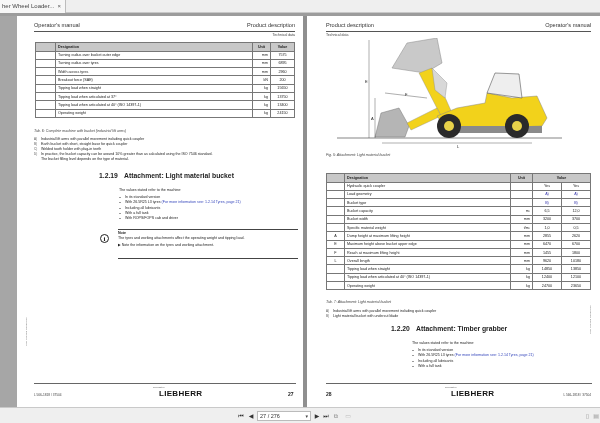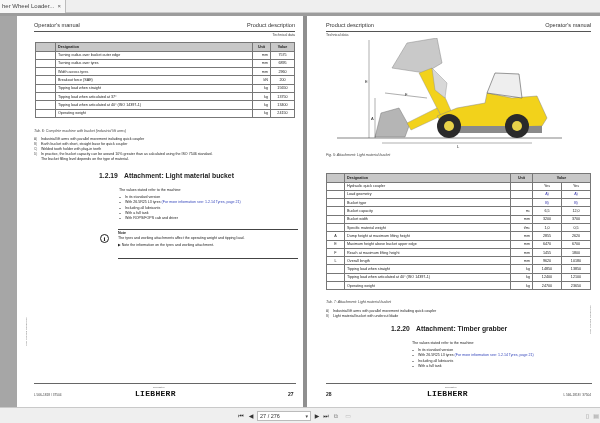--- a/index.html
+++ b/index.html
@@ -27,21 +27,21 @@
   .notes .k { display: inline-block; width: 7px; color: #555; font-size: 3px; }
   .h2 { position: absolute; font-size: 6.8px; font-weight: bold; color: #222; white-space: nowrap; }
   .h2 .n { display: inline-block; width: 25px; }
   .body { position: absolute; font-size: 3.6px; color: #222; line-height: 5.2px; }
   .body .dash { display: inline-block; width: 6px; font-weight: bold; }
   .link { color: #3344bb; }
   .note-box { position: absolute; border-top: 0.6px solid #444; border-bottom: 0.6px solid #444; }
   .note-icon { position: absolute; width: 9px; height: 9px; border: 0.8px solid #222; border-radius: 50%; font-family: "Liberation Serif", serif; font-weight: bold; font-size: 7px; text-align: center; line-height: 8px; color: #222; }
   .foot-rule { position: absolute; border-top: 0.6px solid #666; }
   .foot-small { position: absolute; font-size: 3.2px; color: #444; }
-  .logo { position: absolute; font-family: Liberation Mono, monospace; font-weight: bold; font-size: 8px; letter-spacing: 0.3px; color: #111; }
+  .logo { position: absolute; font-family: Liberation Sans, sans-serif; font-weight: bold; font-size: 8px; letter-spacing: 0.3px; color: #111; margin-left: 24px; }
   .logo-sub { position: absolute; font-size: 2.2px; color: #555; }
   .pnum { position: absolute; font-size: 5px; font-weight: bold; color: #222; }
   .side-code { position: absolute; font-size: 2.5px; color: #777; transform: rotate(-90deg); transform-origin: left top; white-space: nowrap; }
   .toolbar { position: absolute; left: 0; top: 407px; width: 600px; height: 16px; background: #efefef; border-top: 1px solid #c9c9c9; }
   .tb-btn { position: absolute; top: 3px; height: 10px; font-size: 6px; line-height: 10px; color: #333; text-align: center; }
   .page-field { position: absolute; left: 257px; top: 2.5px; width: 54px; height: 10px; background: #fff; border: 1px solid #bbb; font-size: 5.5px; line-height: 8px; padding-left: 2px; color: #333; }
   .page-field .dd { position: absolute; right: 2px; top: 0; font-size: 5px; color: #444; }
 </style>
 </head>
 <body>

